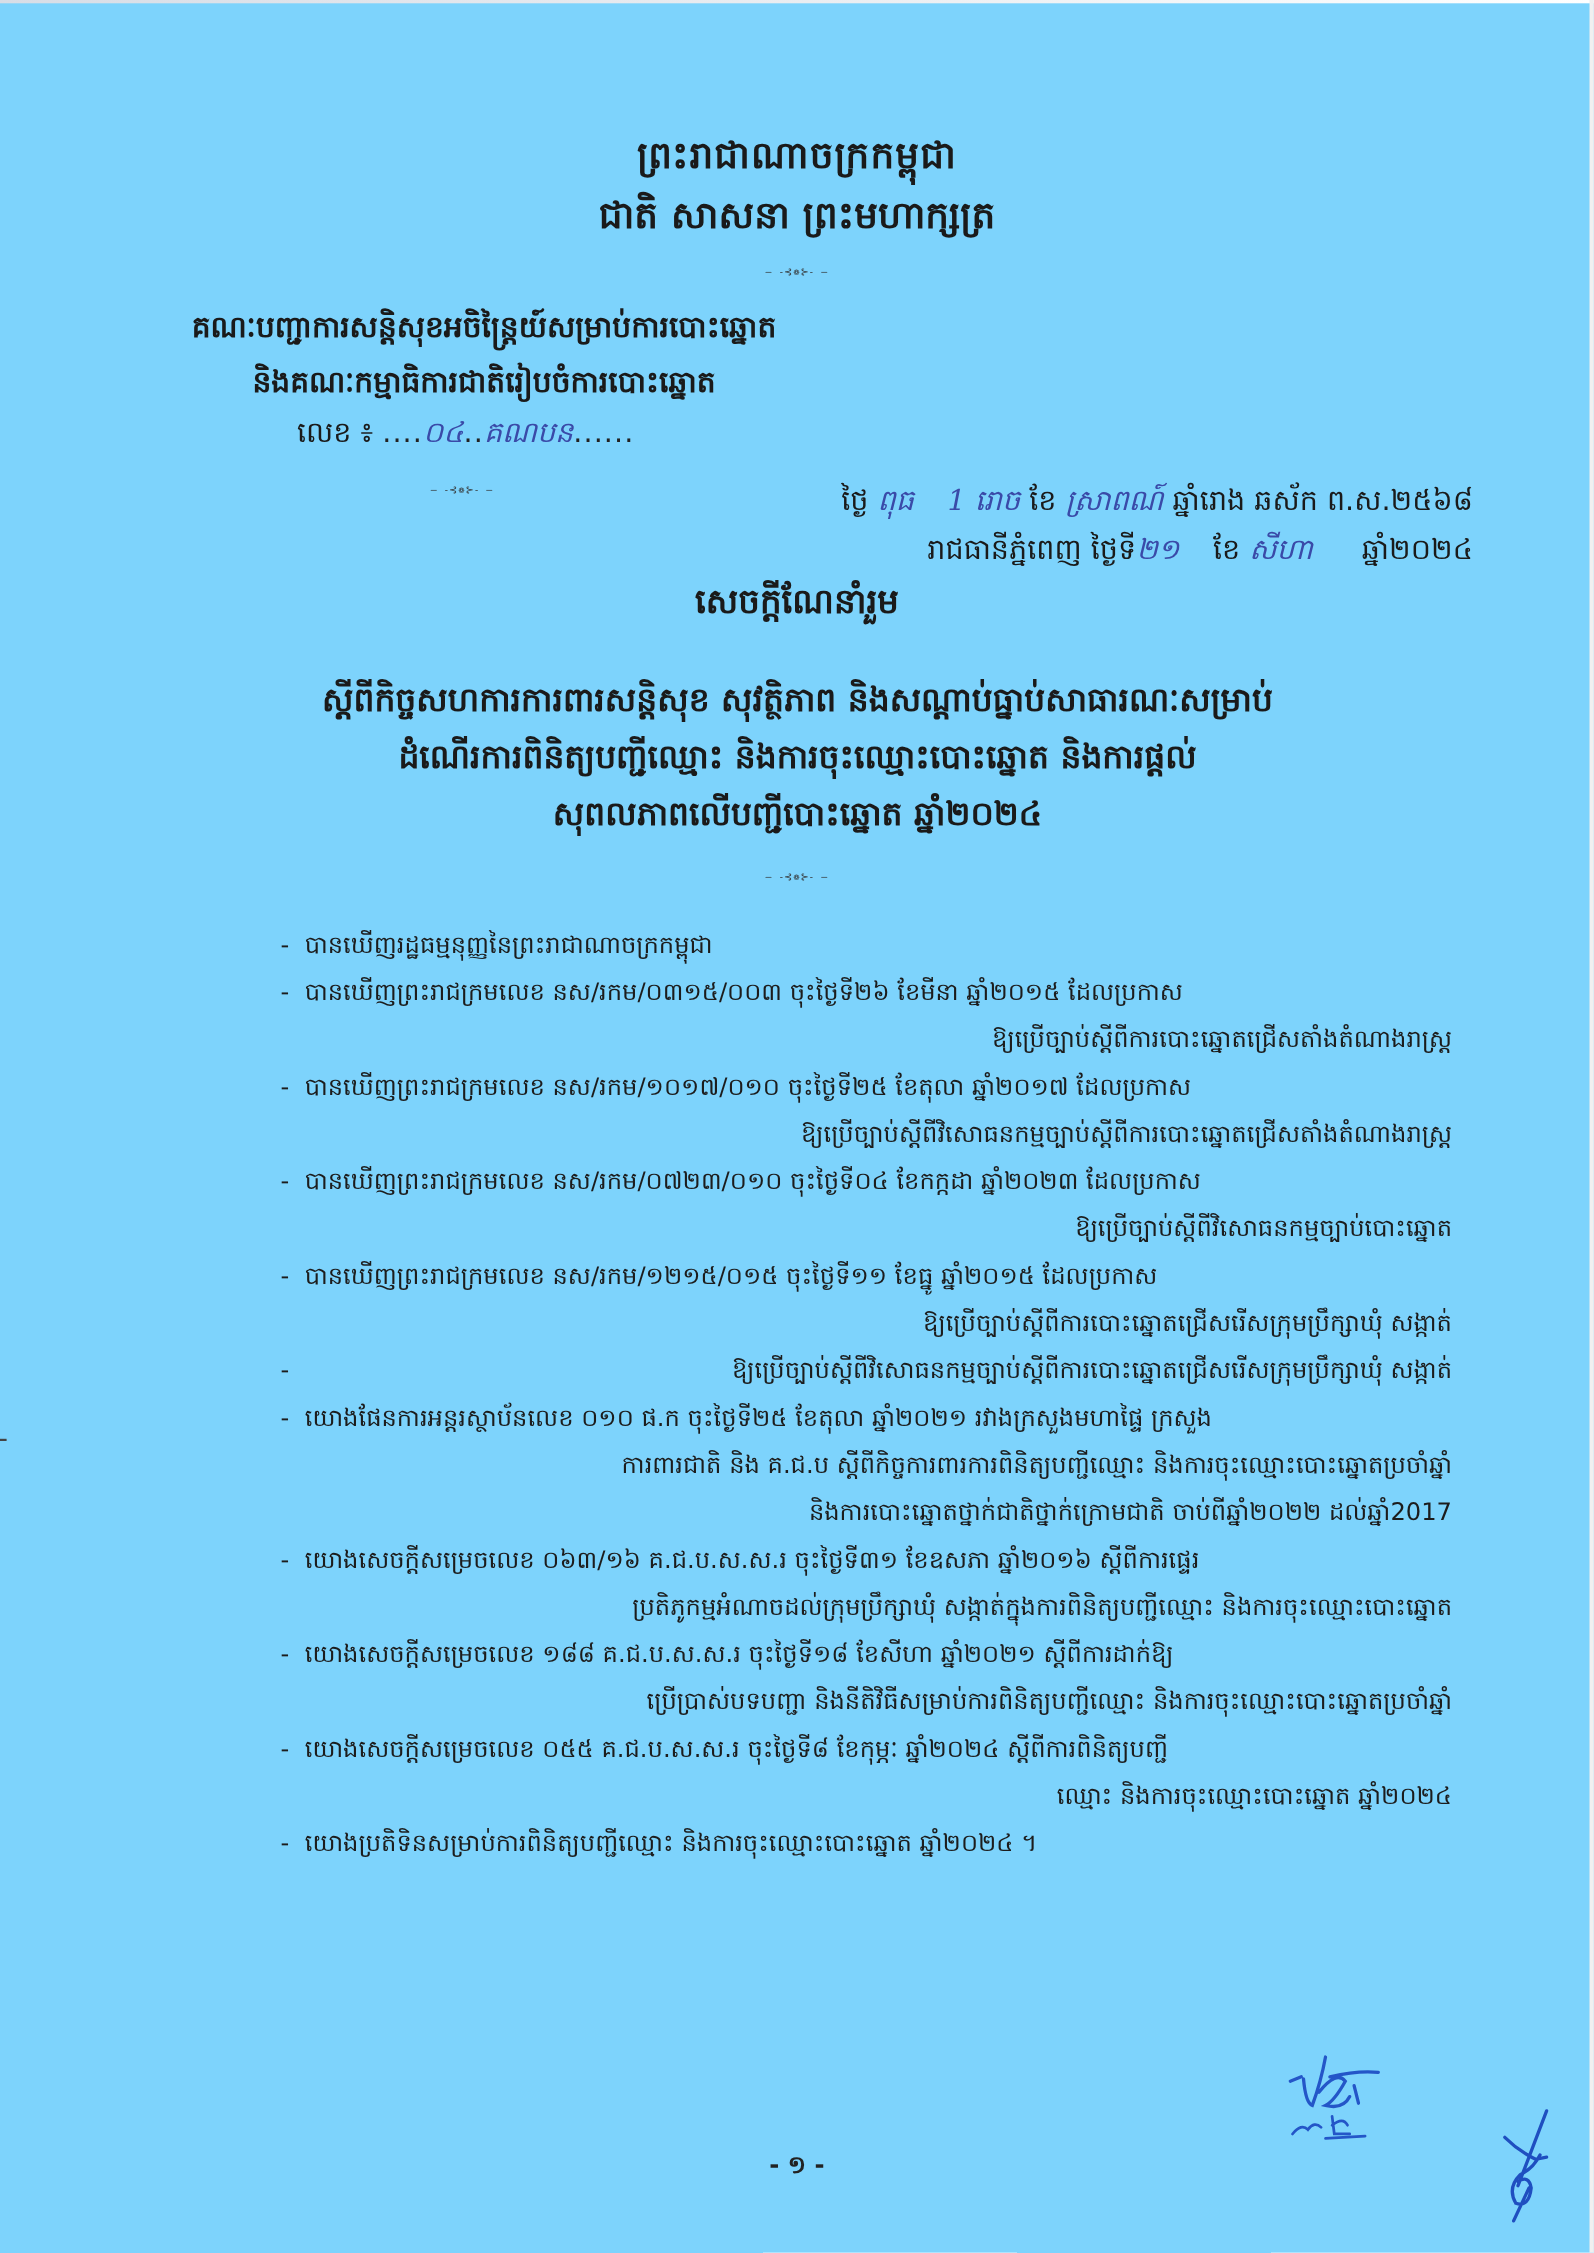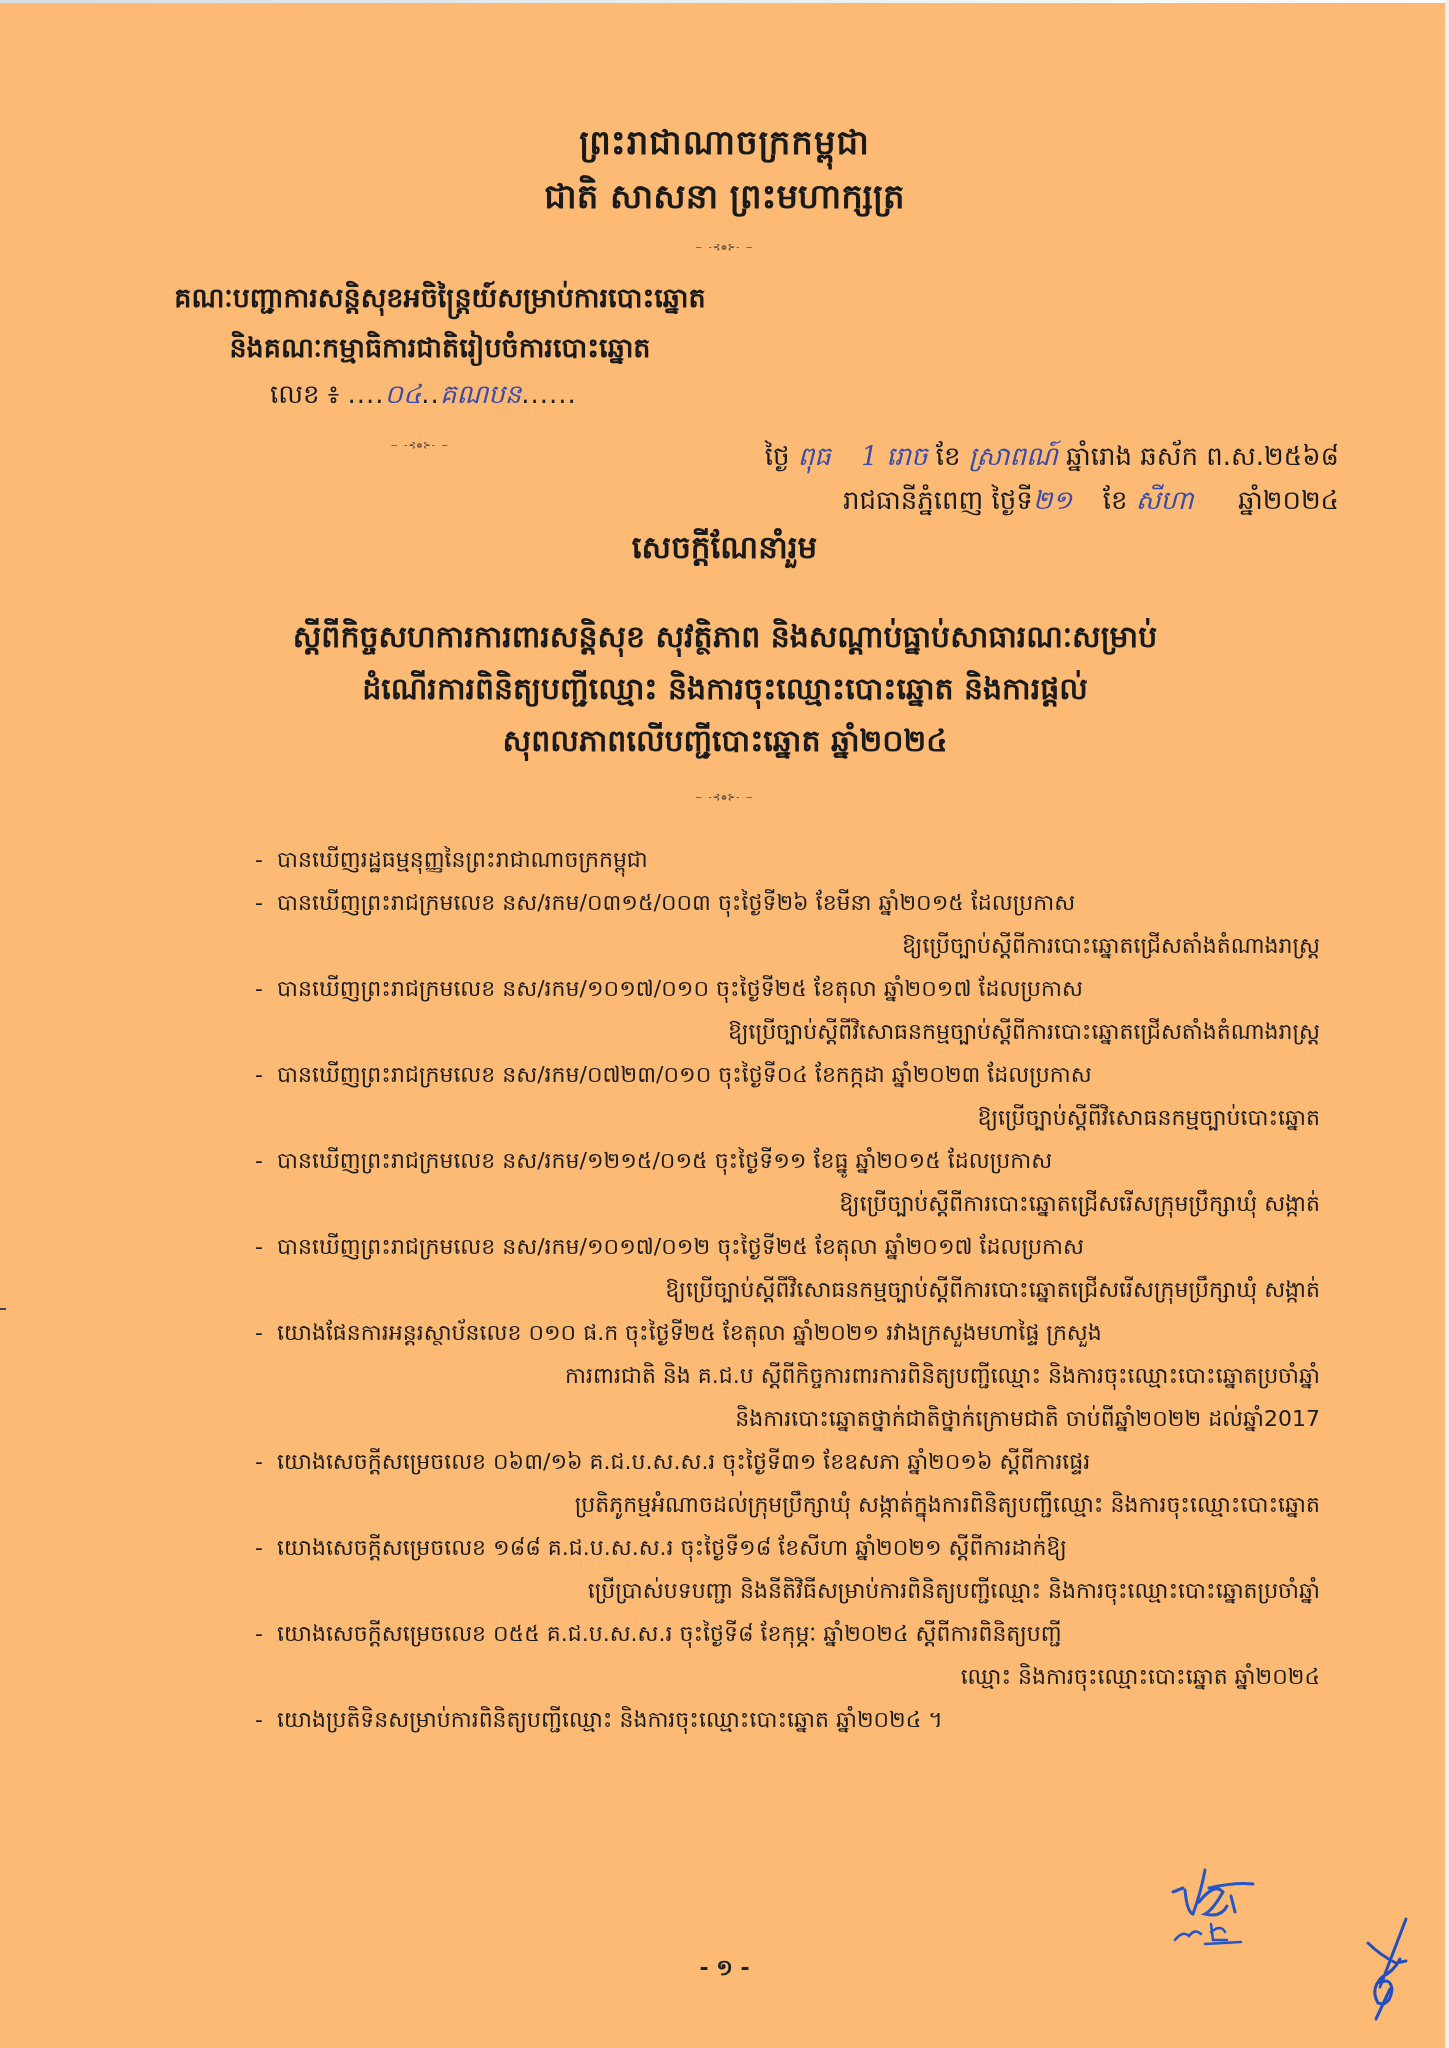--- a/index.html
+++ b/index.html
@@ -11,21 +11,21 @@
     }
     body {
       position: relative;
       font-family: "DejaVu Sans", "Liberation Sans", sans-serif;
       color: #1a1a1a;
     }
     .page {
       position: absolute;
       left: 0; top: 0;
       width: 1449px; height: 2048px;
-      background: #fdba74;
+      background: #7dd3fc;
     }
     .top-edge {
       position: absolute; left: 0; top: 0; width: 1449px; height: 3px;
       background: linear-gradient(90deg, #d8dde6, #eef0f3 60%, #ffffff);
     }
     .right-edge {
       position: absolute; right: 0; top: 0; width: 4px; height: 2048px;
       background: #f0f0f0;
     }
     .left-tick {
@@ -218,21 +218,20 @@
     </li>
     <li class="ref-item">
       <span class="ref-line-text">បានឃើញព្រះរាជក្រមលេខ នស/រកម/០៧២៣/០១០ ចុះថ្ងៃទី០៤ ខែកក្កដា ឆ្នាំ២០២៣ ដែលប្រកាស</span>
       <span class="ref-line-text cont">ឱ្យប្រើច្បាប់ស្ដីពីវិសោធនកម្មច្បាប់បោះឆ្នោត</span>
     </li>
     <li class="ref-item">
       <span class="ref-line-text">បានឃើញព្រះរាជក្រមលេខ នស/រកម/១២១៥/០១៥ ចុះថ្ងៃទី១១ ខែធ្នូ ឆ្នាំ២០១៥ ដែលប្រកាស</span>
       <span class="ref-line-text cont">ឱ្យប្រើច្បាប់ស្ដីពីការបោះឆ្នោតជ្រើសរើសក្រុមប្រឹក្សាឃុំ សង្កាត់</span>
     </li>
     <li class="ref-item">
-      <span class="ref-line-text">បានឃើញព្រះរាជក្រមលេខ នស/រកម/១០១៧/០១២ ចុះថ្ងៃទី២៥ ខែតុលា ឆ្នាំ២០១៧ ដែលប្រកាស</span>
       <span class="ref-line-text cont">ឱ្យប្រើច្បាប់ស្ដីពីវិសោធនកម្មច្បាប់ស្ដីពីការបោះឆ្នោតជ្រើសរើសក្រុមប្រឹក្សាឃុំ សង្កាត់</span>
     </li>
     <li class="ref-item">
       <span class="ref-line-text">យោងផែនការអន្តរស្ថាប័នលេខ ០១០ ផ.ក ចុះថ្ងៃទី២៥ ខែតុលា ឆ្នាំ២០២១ រវាងក្រសួងមហាផ្ទៃ ក្រសួង</span>
       <span class="ref-line-text cont">ការពារជាតិ និង គ.ជ.ប ស្ដីពីកិច្ចការពារការពិនិត្យបញ្ជីឈ្មោះ និងការចុះឈ្មោះបោះឆ្នោតប្រចាំឆ្នាំ</span>
       <span class="ref-line-text cont">និងការបោះឆ្នោតថ្នាក់ជាតិថ្នាក់ក្រោមជាតិ ចាប់ពីឆ្នាំ២០២២ ដល់ឆ្នាំ2017</span>
     </li>
     <li class="ref-item">
       <span class="ref-line-text">យោងសេចក្ដីសម្រេចលេខ ០៦៣/១៦ គ.ជ.ប.ស.ស.រ ចុះថ្ងៃទី៣១ ខែឧសភា ឆ្នាំ២០១៦ ស្ដីពីការផ្ទេរ</span>
       <span class="ref-line-text cont">ប្រតិភូកម្មអំណាចដល់ក្រុមប្រឹក្សាឃុំ សង្កាត់ក្នុងការពិនិត្យបញ្ជីឈ្មោះ និងការចុះឈ្មោះបោះឆ្នោត</span>

